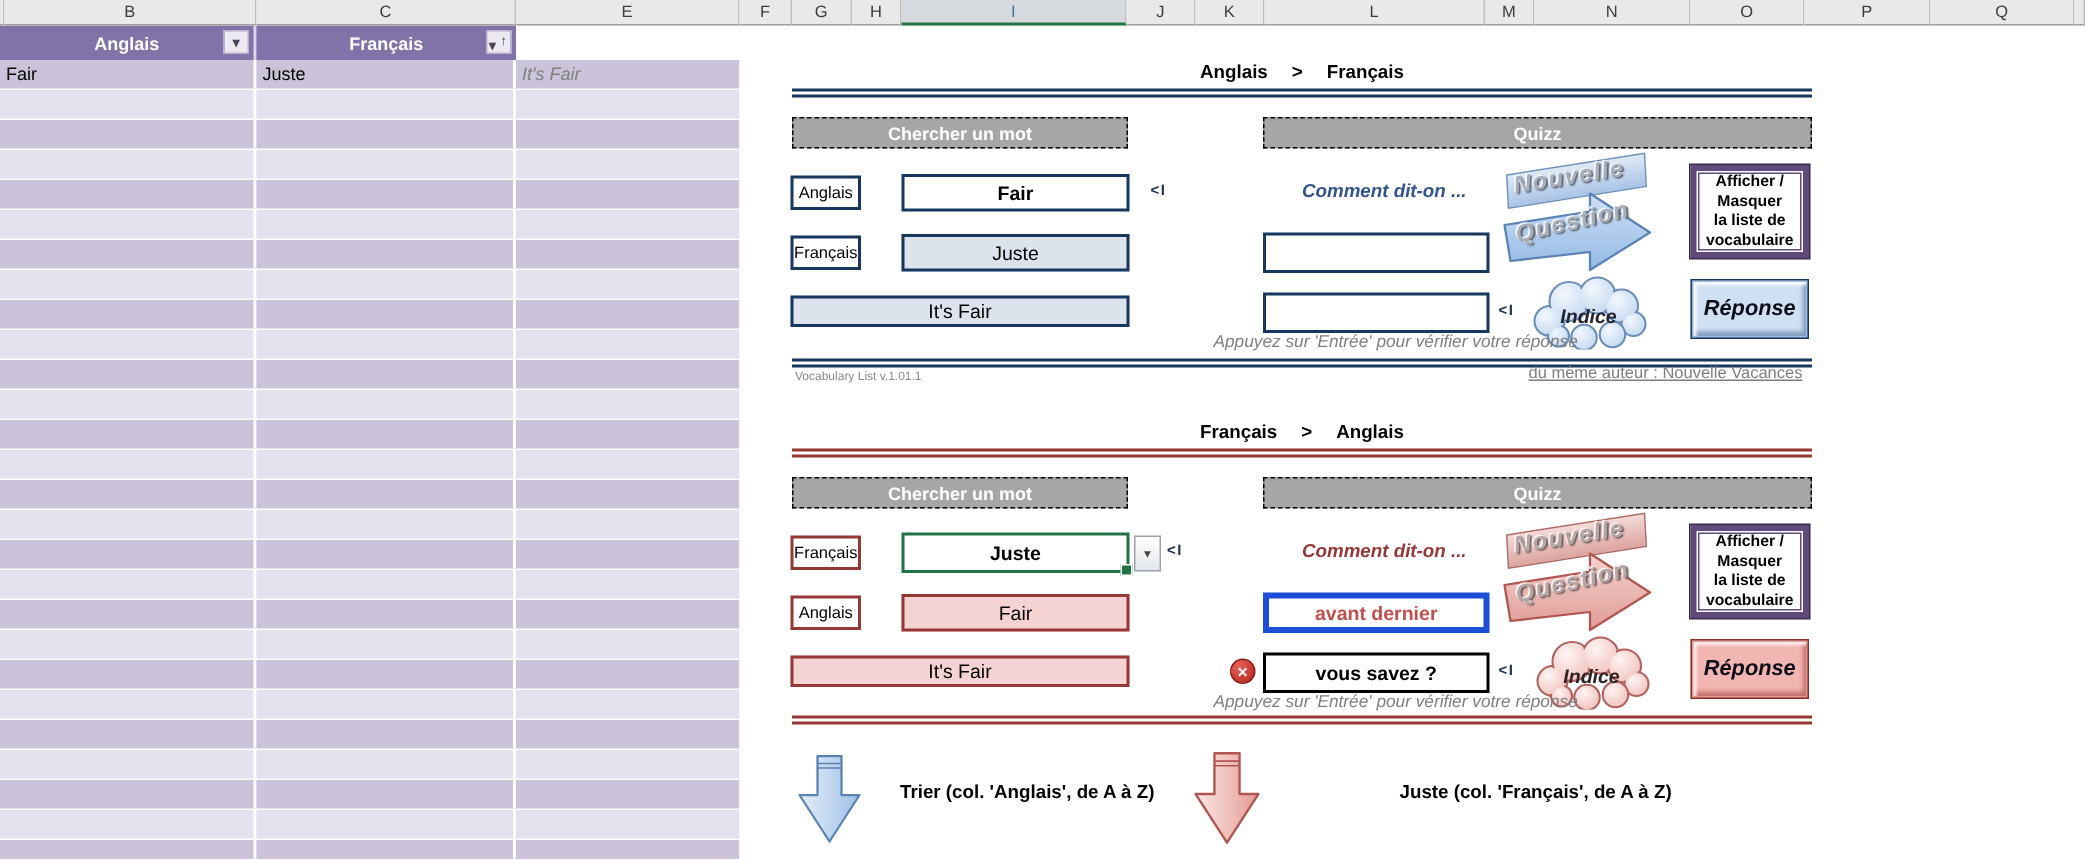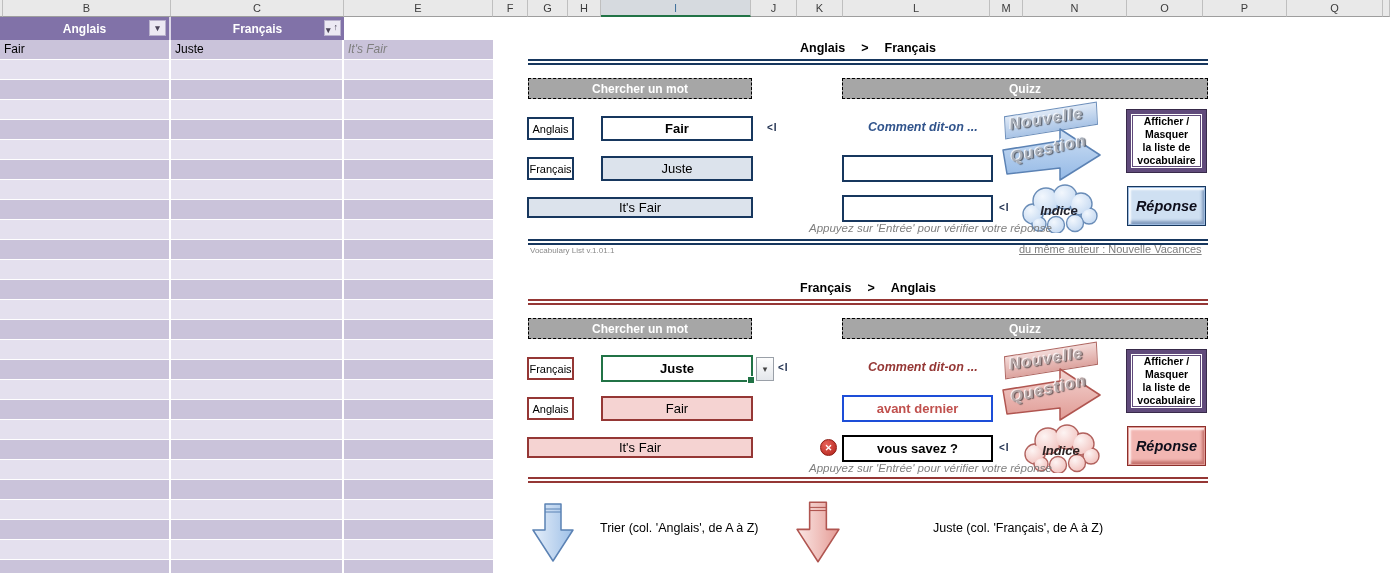--- a/index.html
+++ b/index.html
@@ -89,21 +89,21 @@
   .wa-t2 { left:10px; top:36px; transform:rotate(-13deg); }
 
   
   .x-icon { width:17px; height:17px; border-radius:50%; background:radial-gradient(circle at 35% 30%,#e8635a,#b02018);
             border:1px solid #8c1a12; color:#fff; font-size:9px; font-weight:bold;
             display:flex; align-items:center; justify-content:center; }
   .x-icon::after { content:"✕"; }
 
   .version-text { font-size:8px; color:#8a8a8a; }
   .author-link { font-size:11px; color:#7f7f7f; text-decoration:underline; cursor:pointer; }
-  .sort-label { font-weight:normal; font-size:12.5px; color:#000; }
+  .sort-label { font-weight:bold; font-size:12.5px; color:#000; }
 </style>
 </head>
 <body>
 
 <div class="app">
 
   <div class="colstrip" id="colstrip">
       <div class="colhead" style="width: 3px;"></div>
       <div class="colhead" style="width: 168px;">B</div>
       <div class="colhead" style="width: 173px;">C</div>
@@ -420,21 +420,21 @@
     <span>vocabulaire</span>
   </div>
 
   <div class="abs lbl-box red-b2" style="left:527px; top:397px; width:47px; height:23px;">
     <span>Anglais</span>
   </div>
   <div class="abs cell-out fill-pink" style="left:601px; top:396px; width:152px; height:25px;">
       <span>Fair</span>
     </div>
 
-  <div class="abs cell-out" style="left:842px; top:395px; width:151px; height:27px; background:#fff; border:2px solid #1d4ed8; font-weight:bold; color:#c0504d;">
+  <div class="abs cell-out" style="left:842px; top:395px; width:151px; height:27px; background:#fff; border:4px solid #1d4ed8; font-weight:bold; color:#c0504d;">
     <span>avant dernier</span>
   </div>
 
   <svg class="abs" style="left:1020px; top:423px;" width="82" height="50" viewBox="0 0 82 50">
     <defs>
         <radialGradient id="cgr" cx="35%" cy="30%" r="80%">
       <stop offset="0" stop-color="#fdf4f3"></stop>
           <stop offset="1" stop-color="#f2c4c0"></stop>
         </radialGradient>
       </defs>

